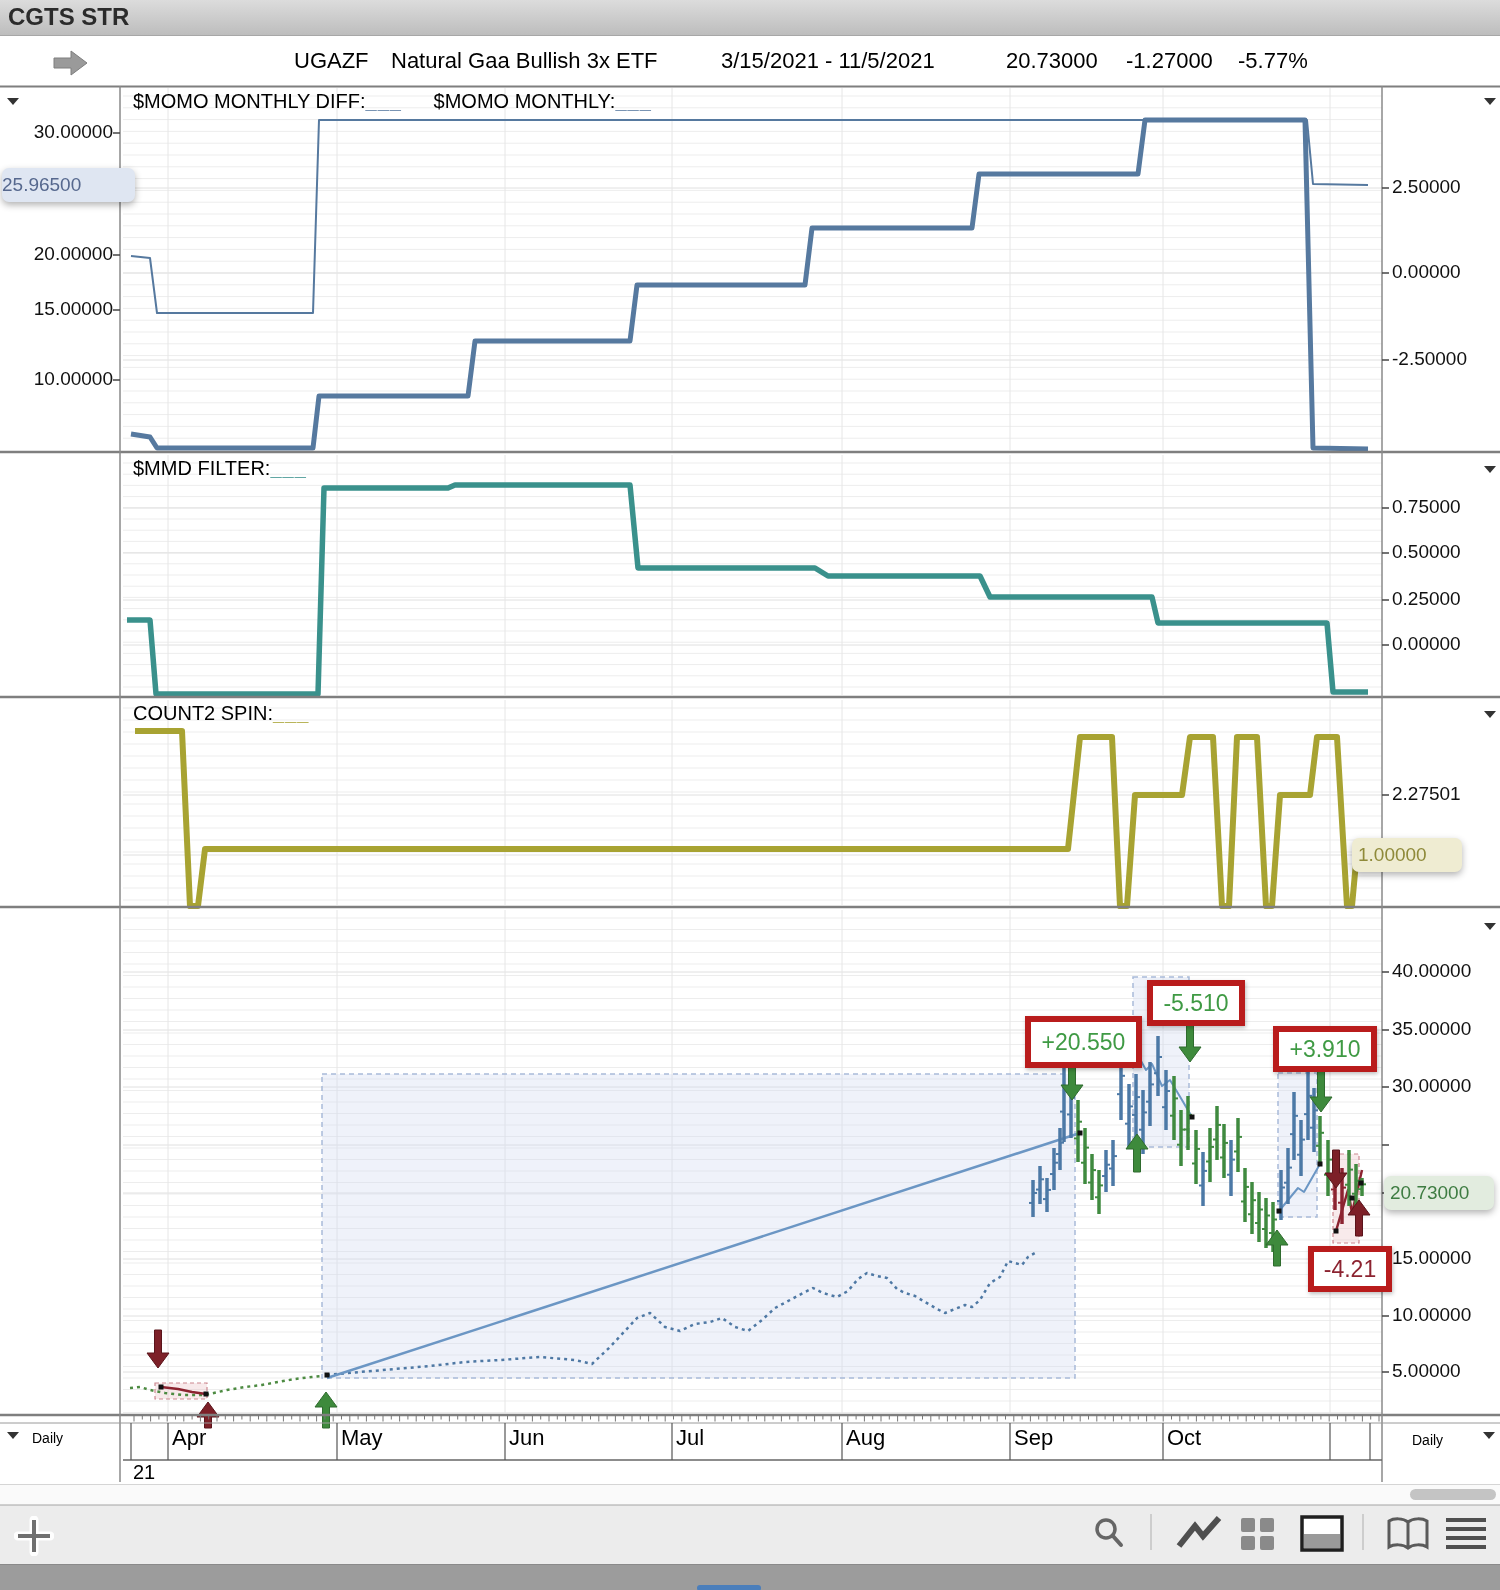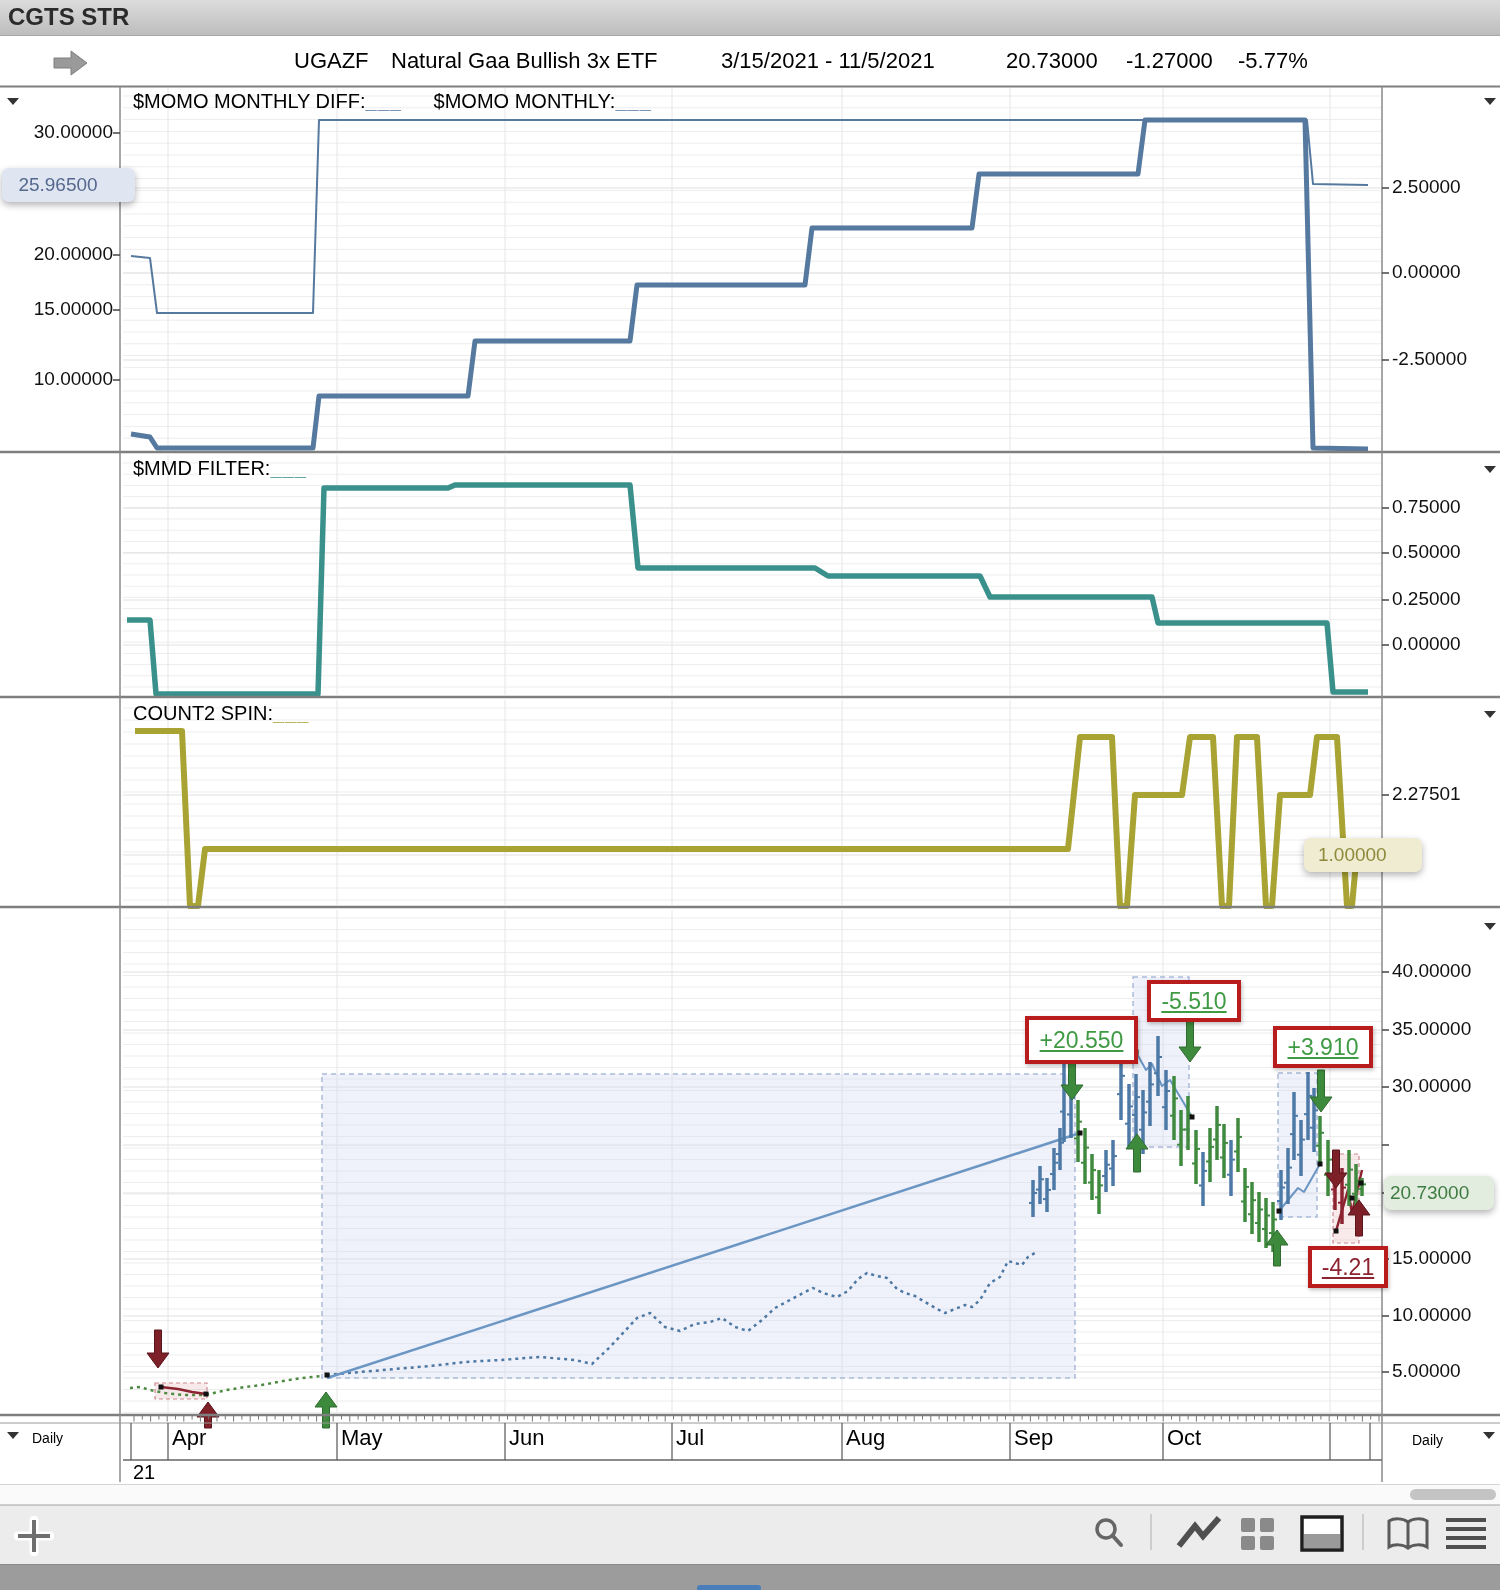--- a/index.html
+++ b/index.html
@@ -13,22 +13,22 @@
   #chart-svg{position:absolute;left:0;top:85px;}
   .ovl{position:absolute;white-space:nowrap;}
   .plabel{font-size:20px;color:#000;}
   .us{letter-spacing:1px;font-weight:bold;}
   .ticklab{position:absolute;font-size:19px;color:#111;}
   .pill{position:absolute;border-radius:7px;font-size:19px;line-height:34px;height:34px;
         box-shadow:0 3px 7px rgba(0,0,0,.3);}
   .pill-blue{background:#dfe6f2;color:#56688e;}
   .pill-green{background:#e2ecdf;color:#3e7c42;}
   .pill-olive{background:#efecd2;color:#8f8a3a;}
-  .anno{position:absolute;background:#fff;border:4px solid #b91c1c;box-shadow:1px 2px 4px rgba(0,0,0,.25);
-        display:flex;align-items:center;justify-content:center;font-size:23px;text-decoration:underline;}
+  .anno{position:absolute;background:#fff;border:6px solid #b91c1c;box-shadow:1px 2px 4px rgba(0,0,0,.25);
+        display:flex;align-items:center;justify-content:center;font-size:23px;}
   .month{position:absolute;font-size:22px;color:#000;top:1425px;}
   .daily{position:absolute;font-size:14px;color:#000;}
   .caret{position:absolute;width:0;height:0;border-left:6px solid transparent;
          border-right:6px solid transparent;border-top:7px solid #333;}
   .scrollstrip{position:absolute;left:0;top:1484px;width:1500px;height:19px;background:#fafafa;
                border-top:1px solid #d5d5d5;border-bottom:1px solid #cfcfcf;}
   .thumb{position:absolute;left:1410px;top:4px;width:86px;height:11px;background:#c4c4c4;border-radius:6px;}
   .toolbar{position:absolute;left:0;top:1505px;width:1500px;height:58px;background:#ececec;border-top:1px solid #c8c8c8;}
   .tb-divider{position:absolute;top:8px;width:2px;height:36px;background:#cdcdcd;}
   .bottomband{position:absolute;left:0;top:1564px;width:1500px;height:26px;background:#9c9c9c;border-top:1px solid #8a8a8a;}
@@ -598,33 +598,33 @@
   </div>
   <div class="ovl plabel" style="left:133px;top:457px">
     <span>$MMD FILTER:</span><span class="us" style="color:#3a918c">___</span>
   </div>
   <div class="ovl plabel" style="left:133px;top:702px">
     <span>COUNT2 SPIN:</span><span class="us" style="color:#a8a332">___</span>
   </div>
 
   <div id="overlays">
       <div class="ticklab" style="left:0;top:121px;width:113px;text-align:right">30.00000</div>
-      <div class="pill pill-blue" style="left:2px;top:168px;width:112px;text-align:center;padding-right:21px">25.96500</div>
+      <div class="pill pill-blue" style="left:2px;top:168px;width:112px;text-align:left;padding-right:21px">25.96500</div>
       <div class="ticklab" style="left:0;top:243px;width:113px;text-align:right">20.00000</div>
       <div class="ticklab" style="left:0;top:298px;width:113px;text-align:right">15.00000</div>
       <div class="ticklab" style="left:0;top:368px;width:113px;text-align:right">10.00000</div>
       <div class="ticklab" style="left:1392px;top:176px">2.50000</div>
       <div class="ticklab" style="left:1392px;top:261px">0.00000</div>
       <div class="ticklab" style="left:1392px;top:348px">-2.50000</div>
       <div class="ticklab" style="left:1392px;top:496px">0.75000</div>
       <div class="ticklab" style="left:1392px;top:541px">0.50000</div>
       <div class="ticklab" style="left:1392px;top:588px">0.25000</div>
       <div class="ticklab" style="left:1392px;top:633px">0.00000</div>
       <div class="ticklab" style="left:1392px;top:783px">2.27501</div>
-      <div class="pill pill-olive" style="left:1304px;top:838px;width:104px;padding-left:14px">1.00000</div>
+      <div class="pill pill-olive" style="left:1352px;top:838px;width:104px;padding-left:6px">1.00000</div>
       <div class="ticklab" style="left:1392px;top:960px">40.00000</div>
       <div class="ticklab" style="left:1392px;top:1018px">35.00000</div>
       <div class="ticklab" style="left:1392px;top:1075px">30.00000</div>
       <div class="ticklab" style="left:1392px;top:1176px">25.00000</div>
       <div class="pill pill-green" style="left:1384px;top:1176px;width:104px;padding-left:6px">20.73000</div>
       <div class="ticklab" style="left:1392px;top:1247px">15.00000</div>
       <div class="ticklab" style="left:1392px;top:1304px">10.00000</div>
       <div class="ticklab" style="left:1392px;top:1360px">5.00000</div>
       <div class="month" style="left:172px">Apr</div>
       <div class="month" style="left:341px">May</div>

